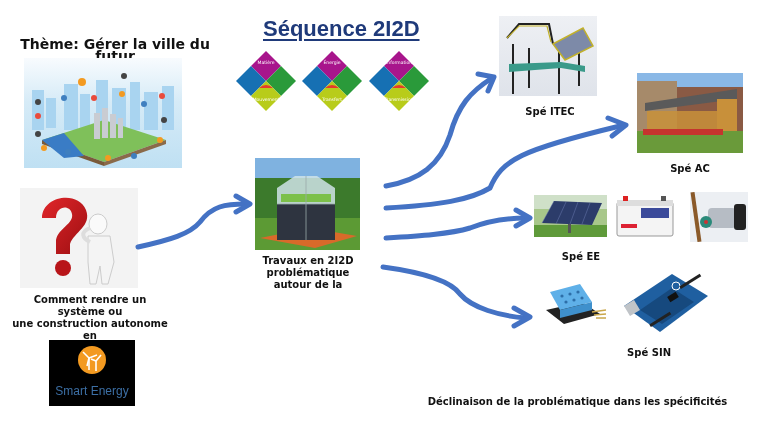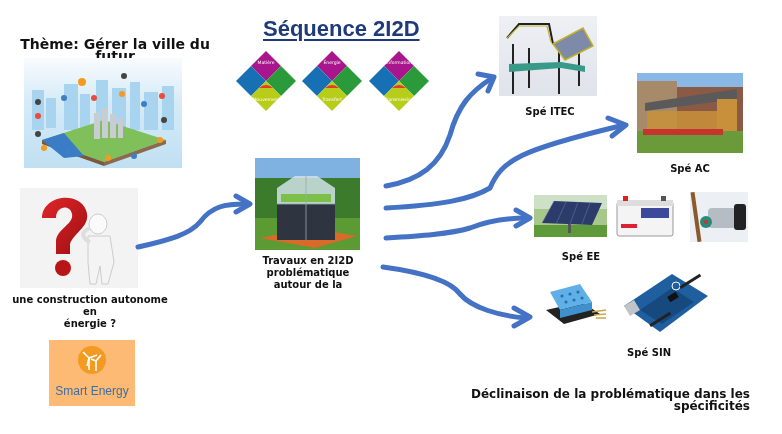--- a/index.html
+++ b/index.html
@@ -6,38 +6,38 @@
   html, body { width: 782px; height: 434px; background: #ffffff; overflow: hidden; }
   body { position: relative; font-family: "DejaVu Sans", sans-serif; }
   .abs { position: absolute; }
   .caption { font-family: "DejaVu Sans", sans-serif; font-weight: bold; font-size: 10px; color: #111; text-align: center; line-height: 12px; }
   #title { left: 250px; top: 16px; font-family: "Liberation Sans", sans-serif; font-weight: bold; font-size: 22px; color: #1f3a7a; text-decoration: underline; text-decoration-thickness: 2px; text-underline-offset: 3px; margin-left: 13px; }
   #theme { left: 20px; top: 38px; width: 190px; font-size: 14px; }
   .frame { border-radius: 0; overflow: hidden; }
   #smartcity { left: 24px; top: 58px; width: 158px; height: 110px; background: linear-gradient(#f8fbfe 0%, #d6ebf7 40%, #bfe0f3 100%); }
   #question { left: 20px; top: 188px; width: 118px; height: 100px; background: #f3f3f3; }
   #question-caption { left: 10px; top: 294px; width: 160px; }
-  #smart-energy { left: 49px; top: 340px; width: 86px; height: 66px; background: #fdba74; }
+  #smart-energy { left: 49px; top: 340px; width: 86px; height: 66px; background: #000000; }
   #se-label { position:absolute; left:0; right:0; bottom:8px; text-align:center; font-family:"Liberation Sans", sans-serif; font-size:12px; color:#3c6fa5; }
   #se-circle { position:absolute; left:29px; top:6px; width:28px; height:28px; border-radius:50%; background:#f39a21; }
   .diamond { width: 62px; height: 62px; }
   #greenhouse { left: 255px; top: 158px; width: 105px; height: 92px; }
   #greenhouse-caption { left: 238px; top: 255px; width: 140px; }
   #itec { left: 499px; top: 16px; width: 98px; height: 80px; background: linear-gradient(#eef0f4, #dfe3ea); }
   #itec-caption { left: 520px; top: 106px; width: 60px; }
   #ac { left: 637px; top: 73px; width: 106px; height: 80px; }
   #ac-caption { left: 660px; top: 163px; width: 60px; }
   #solar { left: 534px; top: 195px; width: 73px; height: 42px; }
   #battery { left: 615px; top: 194px; width: 60px; height: 44px; }
   #motor { left: 690px; top: 192px; width: 58px; height: 50px; background: #eceff3; }
   #ee-caption { left: 556px; top: 251px; width: 50px; }
   #sensor { left: 542px; top: 280px; width: 66px; height: 52px; }
   #arduino { left: 620px; top: 266px; width: 90px; height: 70px; }
   #sin-caption { left: 621px; top: 347px; width: 50px; text-align: right; }
-  #footer { left: 405px; top: 388px; width: 345px; font-size: 12px; text-align: right; }
+  #footer { left: 405px; top: 396px; width: 345px; font-size: 10px; text-align: center; }
   svg { display: block; }
 </style>
 </head>
 <body>
 
 <div id="title" class="abs">Séquence 2I2D</div>
 
 <div id="theme" class="abs caption">Thème: Gérer la ville du futur</div>
 
 <div id="smartcity" class="abs frame">
@@ -99,20 +99,21 @@
         </linearGradient>
     </defs>
     <path d="M22,30 C22,8 58,2 66,22 C72,38 54,44 50,56 L50,66 L36,66 L36,52 C38,40 54,36 52,26 C50,16 36,18 36,30 Z" fill="url(#qg)"></path>
     <circle cx="43" cy="80" r="8" fill="#b81519"></circle>
     <ellipse cx="78" cy="36" rx="9" ry="10" fill="#fafafa" stroke="#ccc"></ellipse>
     <path d="M68,48 L90,48 L94,74 L88,96 L82,96 L80,78 L76,96 L70,96 L68,74 Z" fill="#f4f4f4" stroke="#ccc"></path>
     <path d="M70,54 C62,50 60,44 70,40" stroke="#ddd" stroke-width="4" fill="none"></path>
   </svg>
 </div>
 <div id="question-caption" class="abs caption">
+  <div>Comment rendre un système ou</div>
   <div>une construction autonome en</div>
   <div>énergie ?</div>
 </div>
 
 <div id="smart-energy" class="abs frame">
   <div id="se-circle">
     <svg width="28" height="28" viewBox="0 0 28 28">
       <g stroke="#fff" stroke-width="1.6" fill="none">
         <line x1="11" y1="12" x2="11" y2="24"></line>
           <line x1="11" y1="12" x2="5" y2="6"></line>

